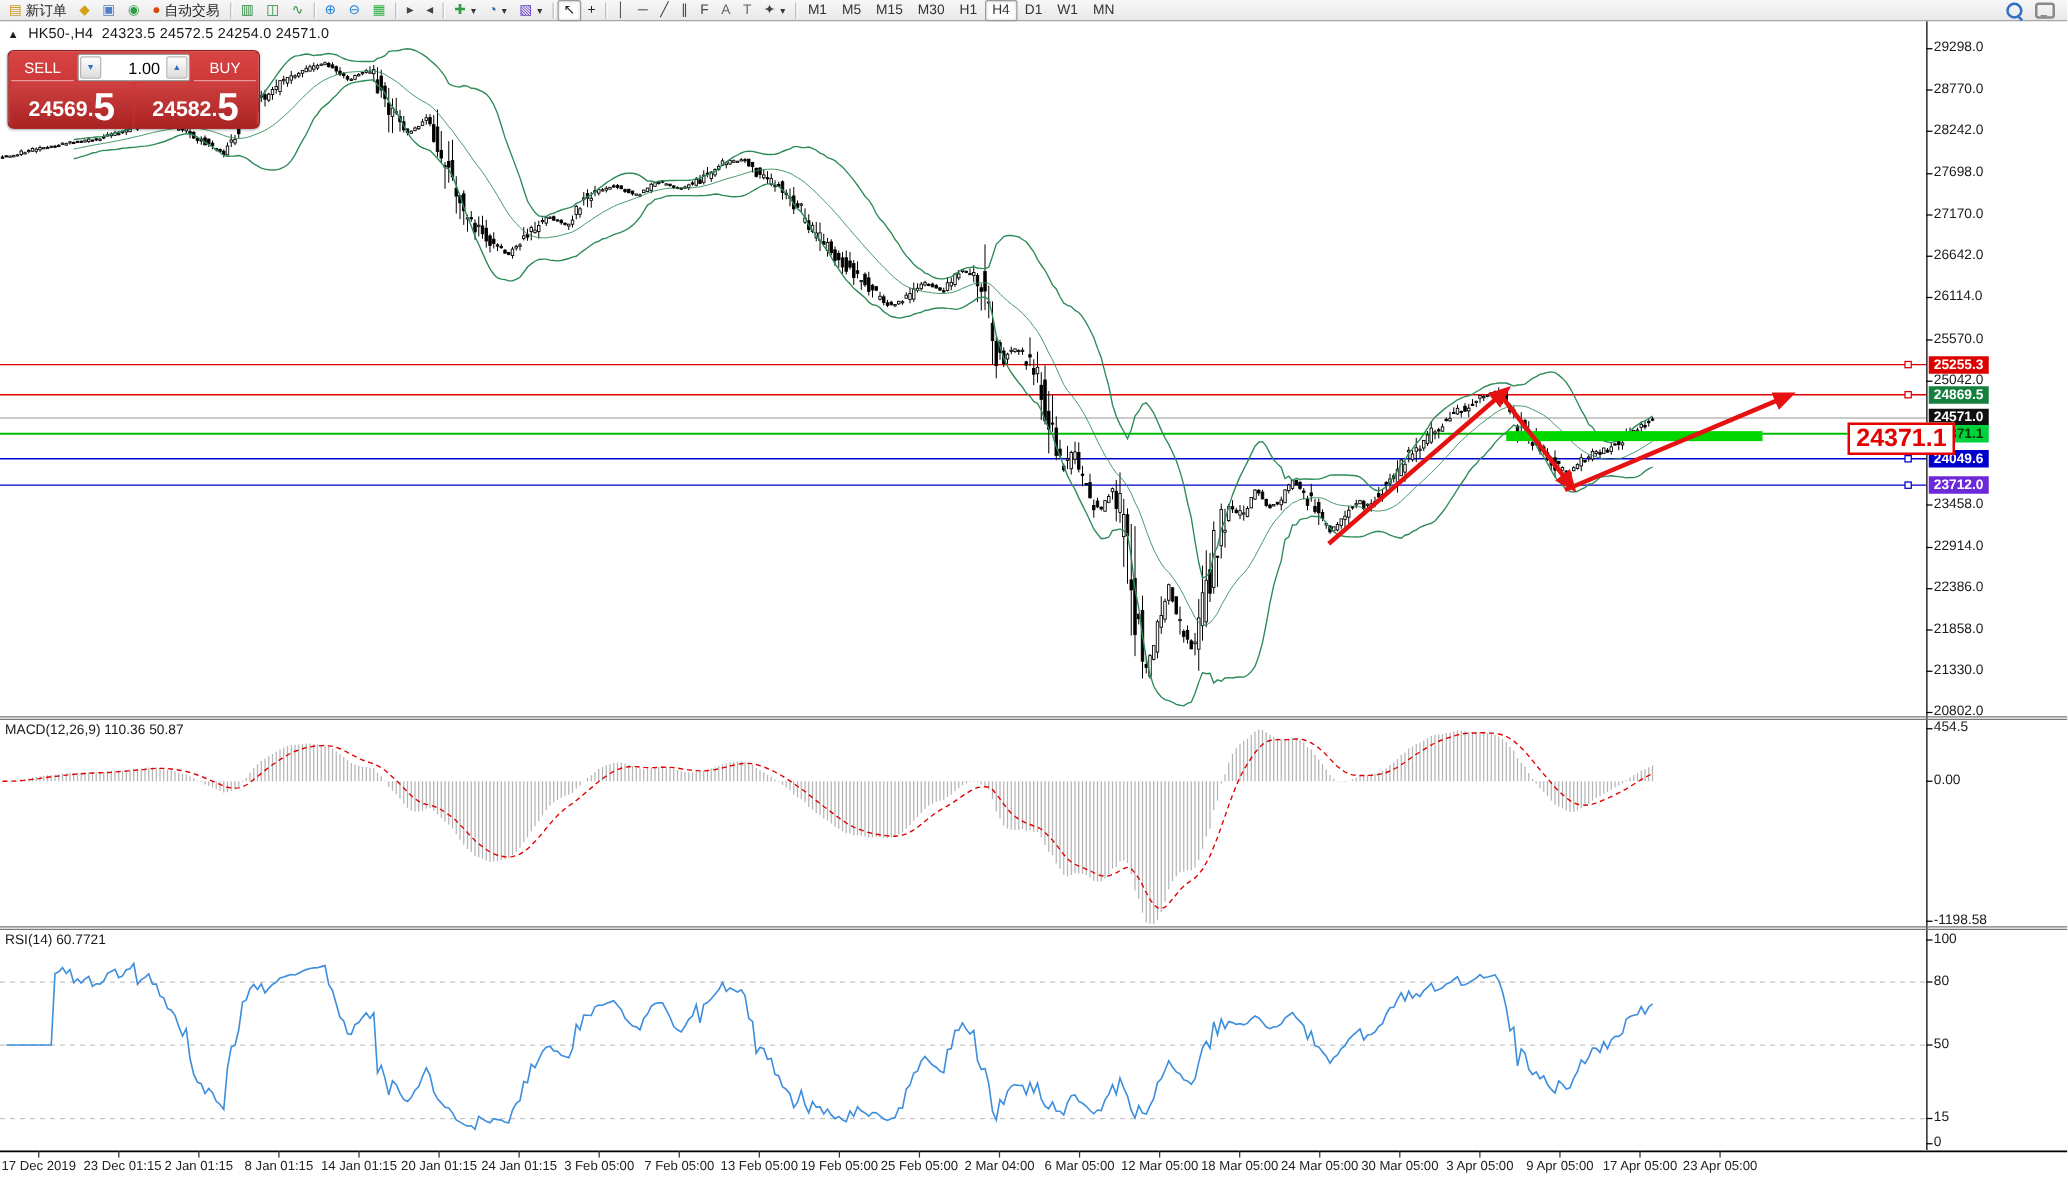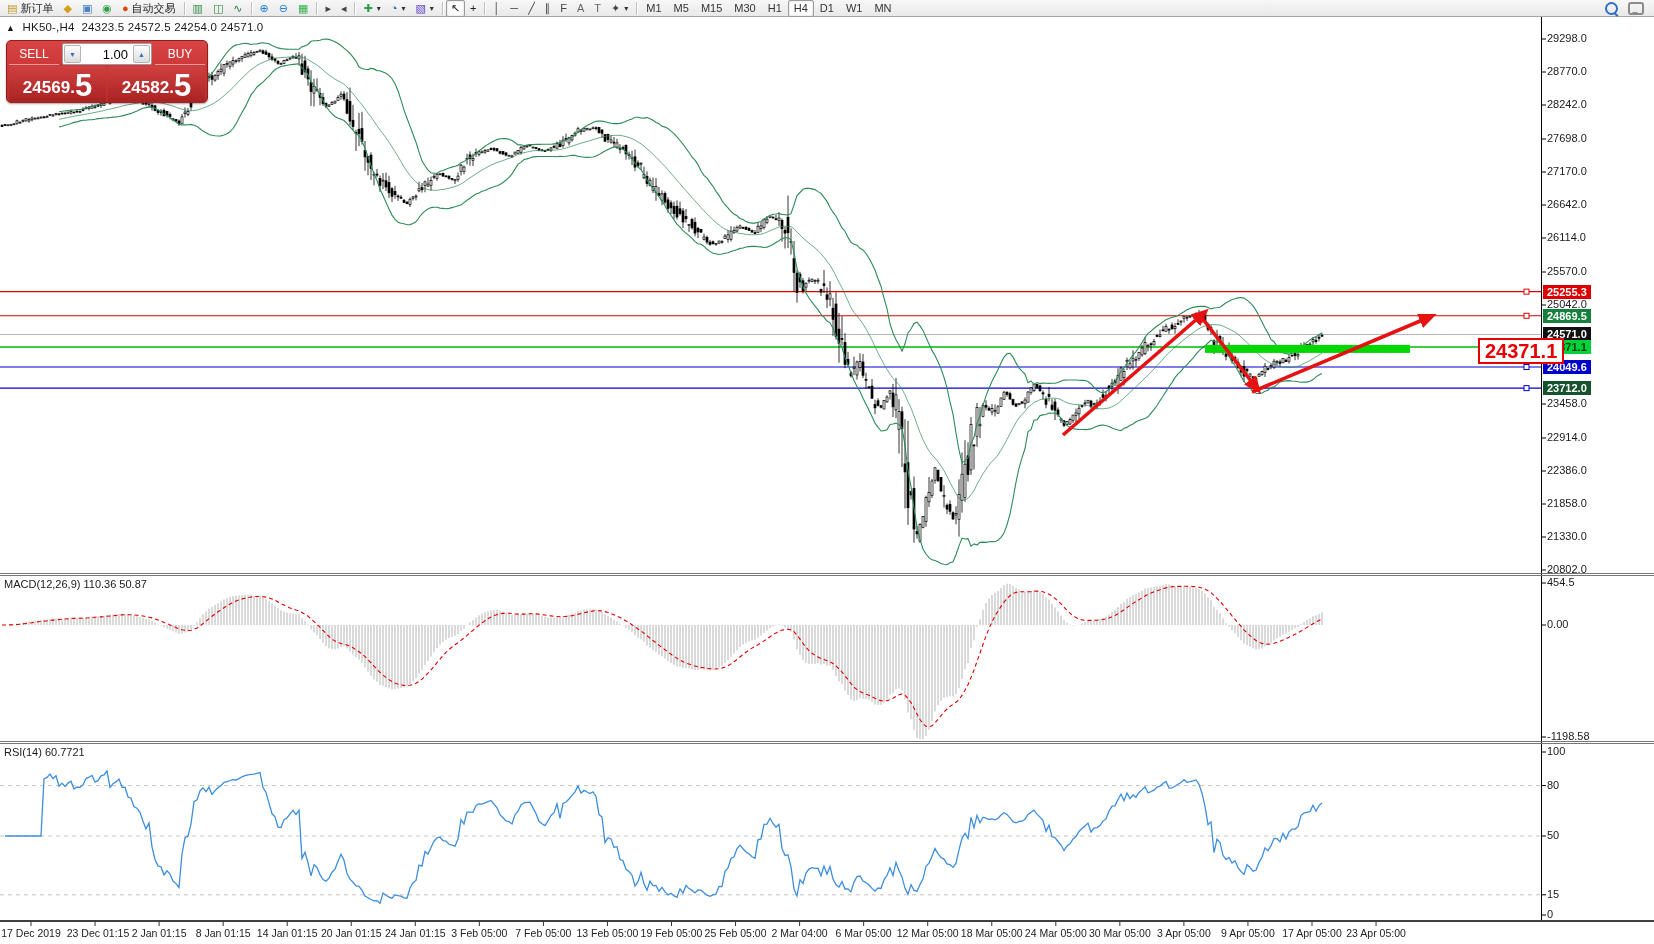--- a/index.html
+++ b/index.html
@@ -1639,21 +1639,21 @@
       <div class="tick-label" style="top: 431px;">22914.0</div>
       <div class="tick-label" style="top: 464px;">22386.0</div>
       <div class="tick-label" style="top: 497px;">21858.0</div>
       <div class="tick-label" style="top: 530px;">21330.0</div>
       <div class="tick-label" style="top: 563px;">20802.0</div>
       <div class="level-label" style="top: 284.669px; background: rgb(221, 0, 0); color: rgb(255, 255, 255);">25255.3</div>
       <div class="level-label" style="top: 308.781px; background: #15803d; color: rgb(255, 255, 255);">24869.5</div>
       <div class="level-label" style="top: 327.438px; background: rgb(16, 16, 16); color: rgb(255, 255, 255);">24571.0</div>
       <div class="level-label" style="top: 339.931px; background: rgb(0, 210, 60); color: rgb(6, 60, 6);">24371.1</div>
       <div class="level-label" style="top: 360.025px; background: rgb(0, 0, 204); color: rgb(255, 255, 255);">24049.6</div>
-      <div class="level-label" style="top: 381.125px; background: #14532d; color: rgb(255, 255, 255);">23712.0</div>
+      <div class="level-label" style="top: 381.125px; background: #6d28d9; color: rgb(255, 255, 255);">23712.0</div>
       <div class="tick-label" style="top: 576px;">454.5</div>
       <div class="tick-label" style="top: 618px;">0.00</div>
       <div class="tick-label" style="top: 730px;">-1198.58</div>
       <div class="tick-label" style="top: 745px;">100</div>
       <div class="tick-label" style="top: 778.6px;">80</div>
       <div class="tick-label" style="top: 829px;">50</div>
       <div class="tick-label" style="top: 887.8px;">15</div>
       <div class="tick-label" style="top: 908px;">0</div>
     </div>
 <div id="time-layer">

